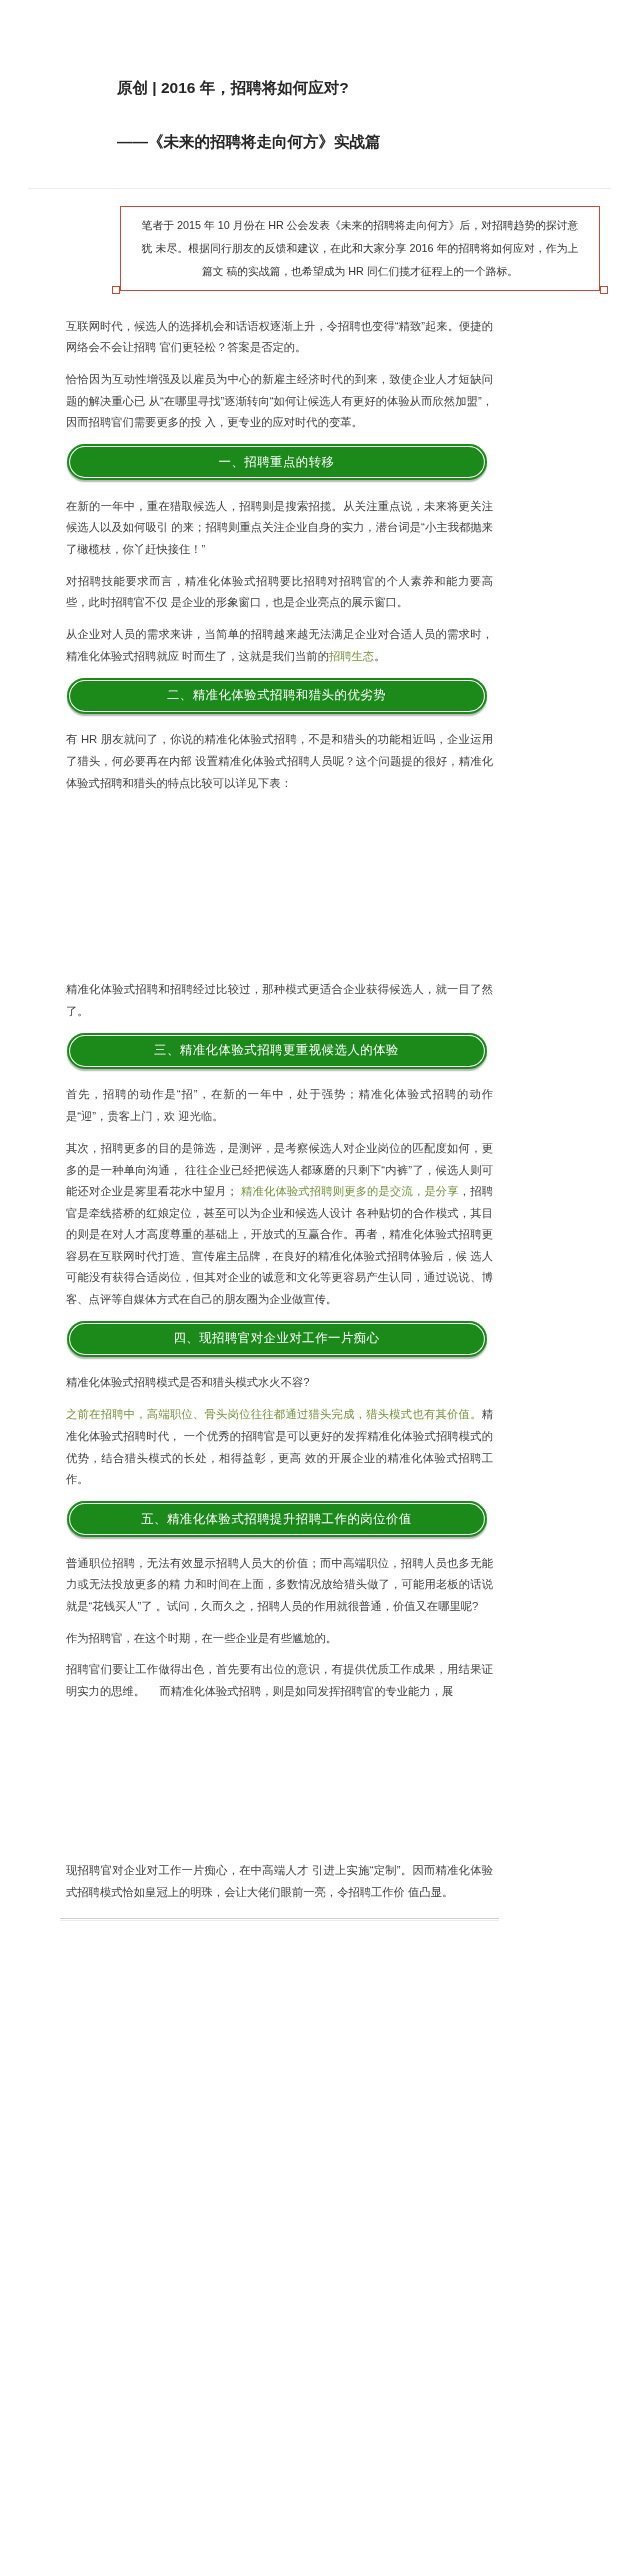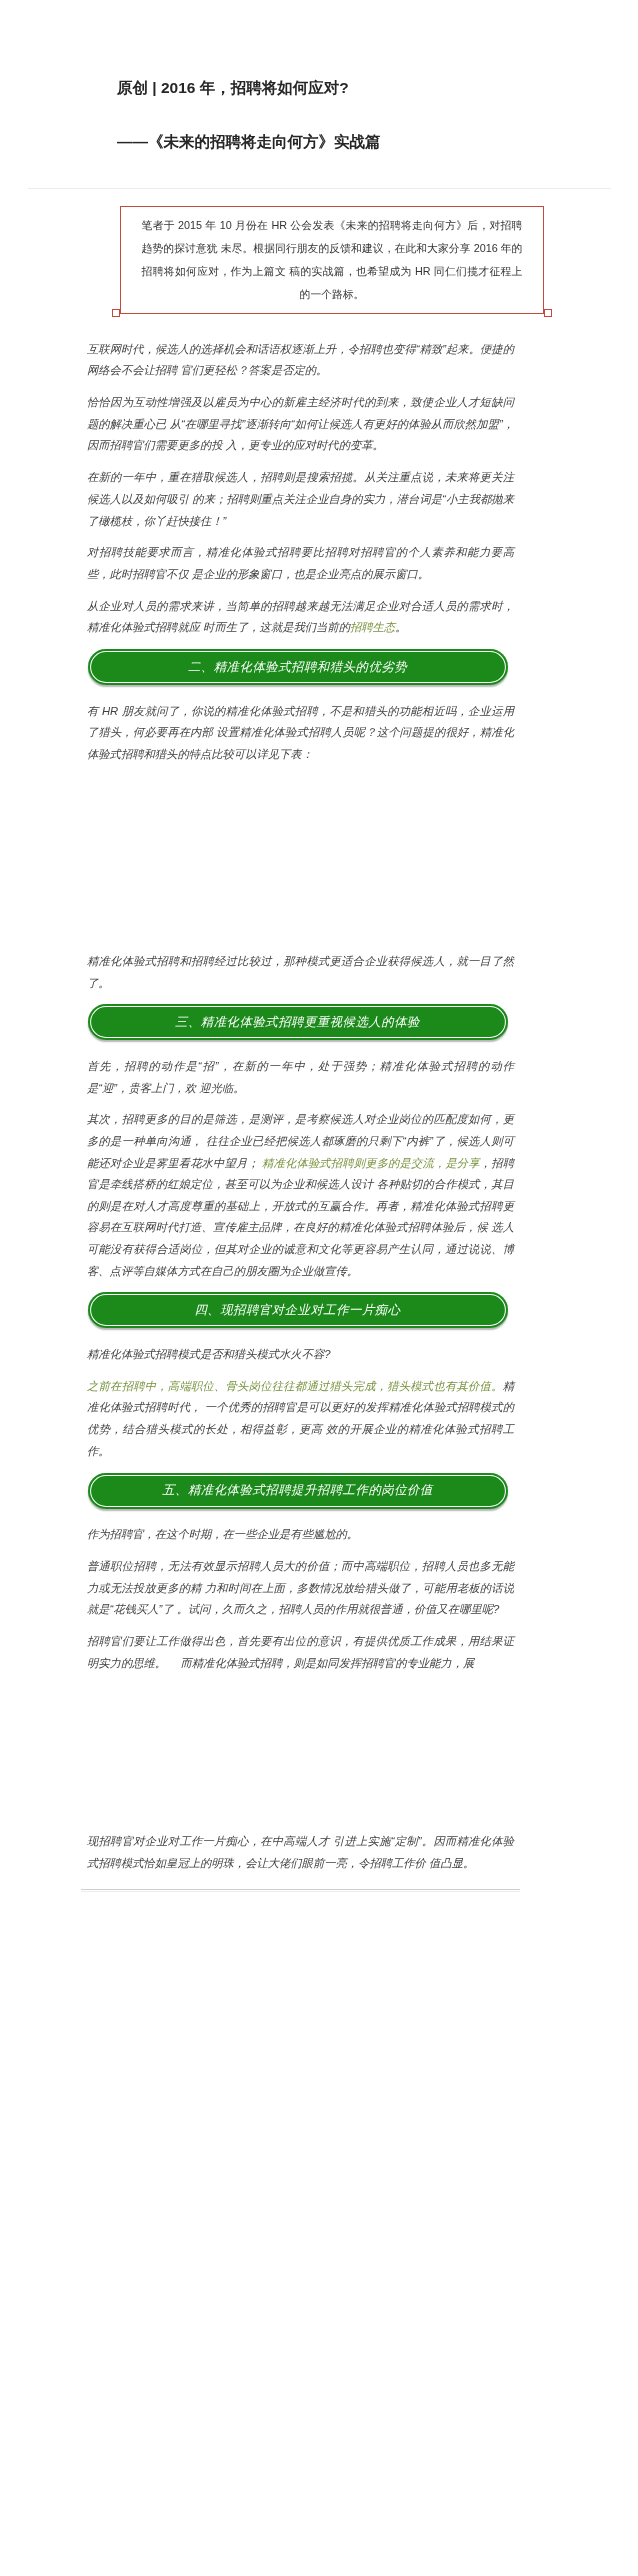--- a/index.html
+++ b/index.html
@@ -2,27 +2,27 @@
 <html style="font-size:8.2px"><head>
 <meta charset="utf-8">
 <style>
   html,body{margin:0;padding:0;background:#ffffff;}
   body{font-family:"Liberation Sans","DejaVu Sans",sans-serif;color:#3f3f3f;}
   .page{position:relative;width:639px;min-height:2713px;box-sizing:border-box;padding-top:77px;overflow:hidden;}
   .head{width:427px;margin:0 0 0 117px;text-align:left;}
   .title{font-size:15.5px;line-height:1.4;font-weight:bold;color:#262626;margin:0 0 32px;}
   .subtitle{font-size:15.5px;line-height:1.4;font-weight:bold;color:#262626;margin:0;}
   .top-divider{border:none;border-top:1px solid #ececec;margin:36px 28px 0 28px;height:0;}
-  .intro-box{position:relative;box-sizing:border-box;margin:16.5px 0 25px 120px;width:424px;
+  .intro-box{position:relative;box-sizing:border-box;margin:16.5px 0 25px 120px;width:480px;
     border:1.5px solid #c64a3c;padding:6.7px 20.6px 7.2px;font-size:10.8px;line-height:23px;color:#333333;
     text-align:justify;text-align-last:center;}
   .handle{position:absolute;width:5.7px;height:5.7px;background:#ffffff;border:1.5px solid #c64a3c;}
   .h-bl{left:-8.8px;bottom:-4.1px;}
   .h-br{right:-8.8px;bottom:-4.1px;}
-  .col{width:427px;margin-left:87px;font-style:italic;}
+  .col{width:427px;margin-left:66px;}
   .para{font-size:11.3px;line-height:21.6px;margin:0 0 10.3px;text-align:justify;color:#3f3f3f;}
   .grn{color:#76923c;}
   .banner{box-sizing:border-box;width:420px;height:36px;margin:10.3px 0 15.5px 0.5px;border-radius:20.6px;
     background:#1b8a1b;
     box-shadow:inset 0 0 0 2.1px #1b8a1b, inset 0 0 0 3.1px #ffffff, 0 2.1px 1.5px rgba(90,90,90,.45);
     display:flex;align-items:center;justify-content:center;}
   .banner span{color:#ffffff;font-size:12.4px;letter-spacing:0.5px;}
   .spacer{width:100%;}
   .end-divider{width:439px;margin:14.4px 0 0 -6.2px;height:1px;
     border-top:1px solid #cfcfcf;border-bottom:1px solid #ededed;}
@@ -41,20 +41,23 @@
 
   <div class="intro-box">
     <span>笔者于 2015 年 10 月份在 HR 公会发表《未来的招聘将走向何方》后，对招聘趋势的探讨意犹 未尽。根据同行朋友的反馈和建议，在此和大家分享 2016 年的招聘将如何应对，作为上篇文 稿的实战篇，也希望成为 HR 同仁们揽才征程上的一个路标。</span>
     <span class="handle h-bl"></span>
     <span class="handle h-br"></span>
   </div>
 
   <div class="col">
       <p class="para"><span>互联网时代，候选人的选择机会和话语权逐渐上升，令招聘也变得“精致”起来。便捷的网络会不会让招聘 官们更轻松？答案是否定的。</span></p>
       <p class="para"><span>恰恰因为互动性增强及以雇员为中心的新雇主经济时代的到来，致使企业人才短缺问题的解决重心已 从“在哪里寻找”逐渐转向“如何让候选人有更好的体验从而欣然加盟”，因而招聘官们需要更多的投 入，更专业的应对时代的变革。</span></p>
+      <div class="banner">
+        <span>一、招聘重点的转移</span>
+      </div>
       <p class="para"><span>在新的一年中，重在猎取候选人，招聘则是搜索招揽。从关注重点说，未来将更关注候选人以及如何吸引 的来；招聘则重点关注企业自身的实力，潜台词是“小主我都抛来了橄榄枝，你丫赶快接住！”</span></p>
       <p class="para"><span>对招聘技能要求而言，精准化体验式招聘要比招聘对招聘官的个人素养和能力要高些，此时招聘官不仅 是企业的形象窗口，也是企业亮点的展示窗口。</span></p>
       <p class="para"><span>从企业对人员的需求来讲，当简单的招聘越来越无法满足企业对合适人员的需求时，精准化体验式招聘就应 时而生了，这就是我们当前的</span><span class="grn">招聘生态</span><span>。</span></p>
       <div class="banner">
         <span>二、精准化体验式招聘和猎头的优劣势</span>
       </div>
       <p class="para"><span>有 HR 朋友就问了，你说的精准化体验式招聘，不是和猎头的功能相近吗，企业运用了猎头，何必要再在内部 设置精准化体验式招聘人员呢？这个问题提的很好，精准化体验式招聘和猎头的特点比较可以详见下表：</span></p>
       <div class="spacer" style="height: 175px;"></div>
       <p class="para"><span>精准化体验式招聘和招聘经过比较过，那种模式更适合企业获得候选人，就一目了然了。</span></p>
       <div class="banner">
@@ -63,22 +66,22 @@
       <p class="para"><span>首先，招聘的动作是“招”，在新的一年中，处于强势；精准化体验式招聘的动作是“迎”，贵客上门，欢 迎光临。</span></p>
       <p class="para"><span>其次，招聘更多的目的是筛选，是测评，是考察候选人对企业岗位的匹配度如何，更多的是一种单向沟通， 往往企业已经把候选人都琢磨的只剩下“内裤”了，候选人则可能还对企业是雾里看花水中望月； </span><span class="grn">精准化体验式招聘则更多的是交流，是分享</span><span>，招聘官是牵线搭桥的红娘定位，甚至可以为企业和候选人设计 各种贴切的合作模式，其目的则是在对人才高度尊重的基础上，开放式的互赢合作。再者，精准化体验式招聘更容易在互联网时代打造、宣传雇主品牌，在良好的精准化体验式招聘体验后，候 选人可能没有获得合适岗位，但其对企业的诚意和文化等更容易产生认同，通过说说、博客、点评等自媒体方式在自己的朋友圈为企业做宣传。</span></p>
       <div class="banner">
         <span>四、现招聘官对企业对工作一片痴心</span>
       </div>
       <p class="para"><span>精准化体验式招聘模式是否和猎头模式水火不容?</span></p>
       <p class="para"><span class="grn">之前在招聘中，高端职位、骨头岗位往往都通过猎头完成，猎头模式也有其价值。</span><span>精准化体验式招聘时代， 一个优秀的招聘官是可以更好的发挥精准化体验式招聘模式的优势，结合猎头模式的长处，相得益彰，更高 效的开展企业的精准化体验式招聘工作。</span></p>
       <div class="banner">
         <span>五、精准化体验式招聘提升招聘工作的岗位价值</span>
       </div>
+      <p class="para"><span>普通职位招聘，无法有效显示招聘人员大的价值；而中高端职位，招聘人员也多无能力或无法投放更多的精 力和时间在上面，多数情况放给猎头做了，可能用老板的话说就是“花钱买人”了 。试问，久而久之，招聘人员的作用就很普通，价值又在哪里呢?</span></p>
       <p class="para"><span>作为招聘官，在这个时期，在一些企业是有些尴尬的。</span></p>
-      <p class="para"><span>普通职位招聘，无法有效显示招聘人员大的价值；而中高端职位，招聘人员也多无能力或无法投放更多的精 力和时间在上面，多数情况放给猎头做了，可能用老板的话说就是“花钱买人”了 。试问，久而久之，招聘人员的作用就很普通，价值又在哪里呢?</span></p>
       <p class="para"><span>招聘官们要让工作做得出色，首先要有出位的意识，有提供优质工作成果，用结果证明实力的思维。　 而精准化体验式招聘，则是如同发挥招聘官的专业能力，展</span></p>
       <div class="spacer" style="height: 147px;"></div>
       <p class="para"><span>现招聘官对企业对工作一片痴心，在中高端人才 引进上实施“定制”。因而精准化体验式招聘模式恰如皇冠上的明珠，会让大佬们眼前一亮，令招聘工作价 值凸显。</span></p>
     </div>
 
   <div class="col">
     <div class="end-divider"></div>
   </div>
 
 </div>

